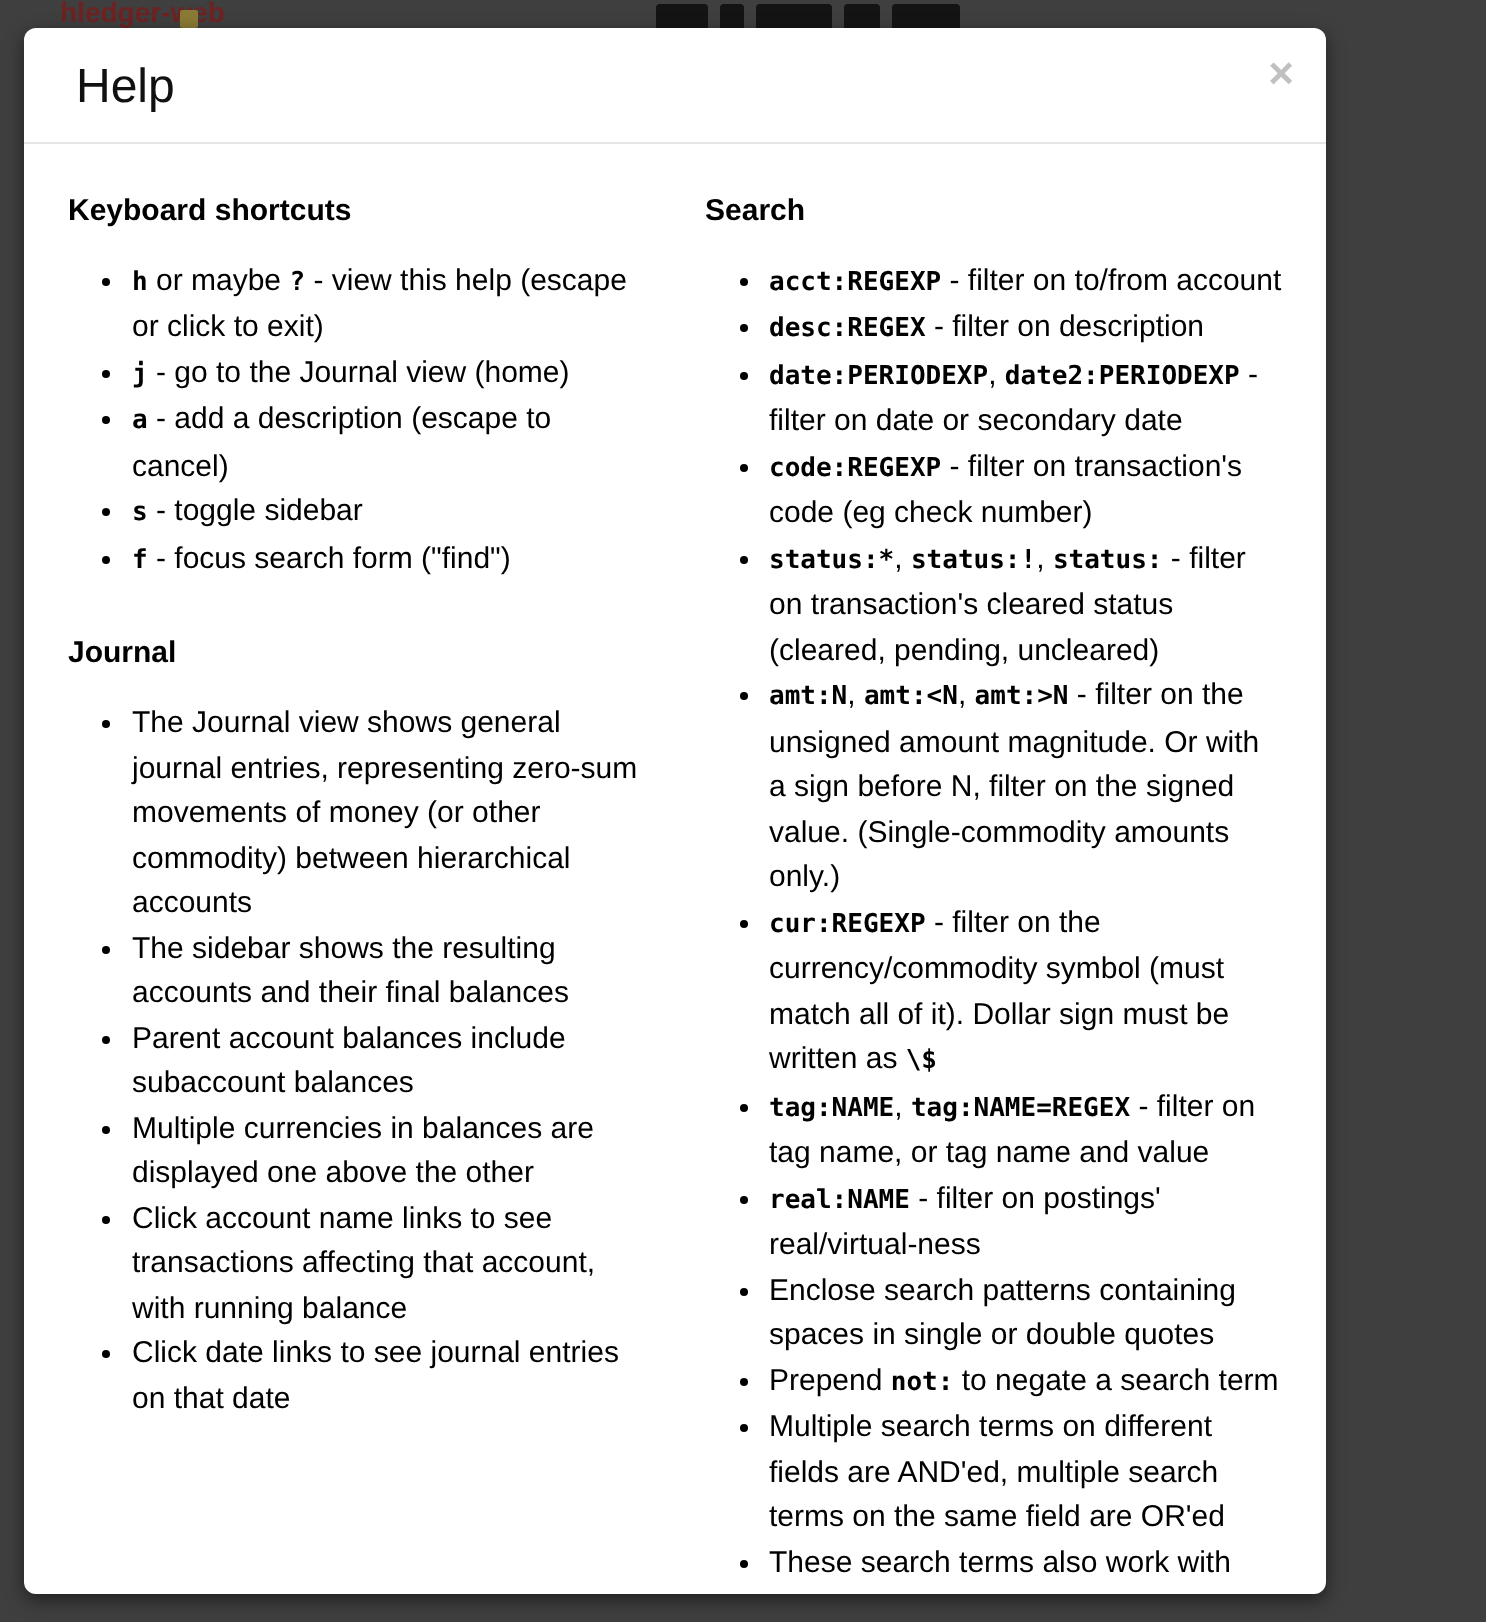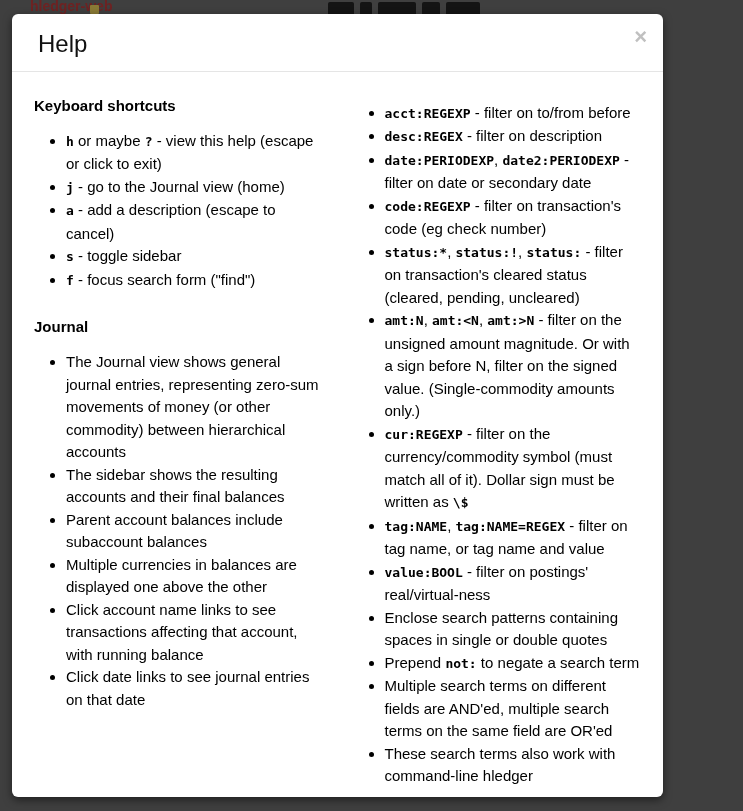--- a/index.html
+++ b/index.html
@@ -144,30 +144,31 @@
       <ul class="help-list">
           <li><span>The Journal view shows general journal entries, representing zero-sum movements of money (or other commodity) between hierarchical accounts</span></li>
           <li><span>The sidebar shows the resulting accounts and their final balances</span></li>
           <li><span>Parent account balances include subaccount balances</span></li>
           <li><span>Multiple currencies in balances are displayed one above the other</span></li>
           <li><span>Click account name links to see transactions affecting that account, with running balance</span></li>
           <li><span>Click date links to see journal entries on that date</span></li>
         </ul>
     </div>
     <div class="col">
+      <div class="section-heading" style="margin-top:11px">Search</div>
       <ul class="help-list">
-          <li><span class="code">acct:REGEXP</span><span> - filter on to/from before</span></li>
+          <li><span class="code">acct:REGEXP</span><span> - filter on to/from account</span></li>
           <li><span class="code">desc:REGEX</span><span> - filter on description</span></li>
           <li><span class="code">date:PERIODEXP</span><span>, </span><span class="code">date2:PERIODEXP</span><span> - filter on date or secondary date</span></li>
           <li><span class="code">code:REGEXP</span><span> - filter on transaction's code (eg check number)</span></li>
           <li><span class="code">status:*</span><span>, </span><span class="code">status:!</span><span>, </span><span class="code">status:</span><span> - filter on transaction's cleared status (cleared, pending, uncleared)</span></li>
           <li><span class="code">amt:N</span><span>, </span><span class="code">amt:&lt;N</span><span>, </span><span class="code">amt:&gt;N</span><span> - filter on the unsigned amount magnitude. Or with a sign before N, filter on the signed value. (Single-commodity amounts only.)</span></li>
           <li><span class="code">cur:REGEXP</span><span> - filter on the currency/commodity symbol (must match all of it). Dollar sign must be written as </span><span class="code">\$</span></li>
           <li><span class="code">tag:NAME</span><span>, </span><span class="code">tag:NAME=REGEX</span><span> - filter on tag name, or tag name and value</span></li>
-          <li><span class="code">value:BOOL</span><span> - filter on postings' real/virtual-ness</span></li>
+          <li><span class="code">real:NAME</span><span> - filter on postings' real/virtual-ness</span></li>
           <li><span>Enclose search patterns containing spaces in single or double quotes</span></li>
           <li><span>Prepend </span><span class="code">not:</span><span> to negate a search term</span></li>
           <li><span>Multiple search terms on different fields are AND'ed, multiple search terms on the same field are OR'ed</span></li>
           <li><span>These search terms also work with command-line hledger</span></li>
         </ul>
     </div>
   </div>
 </div>
 
 </body></html>

